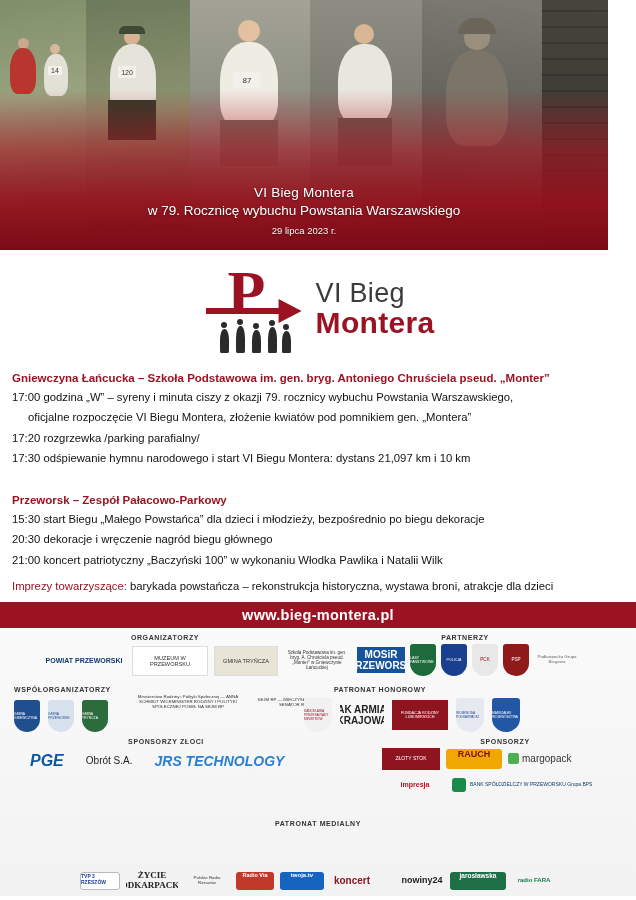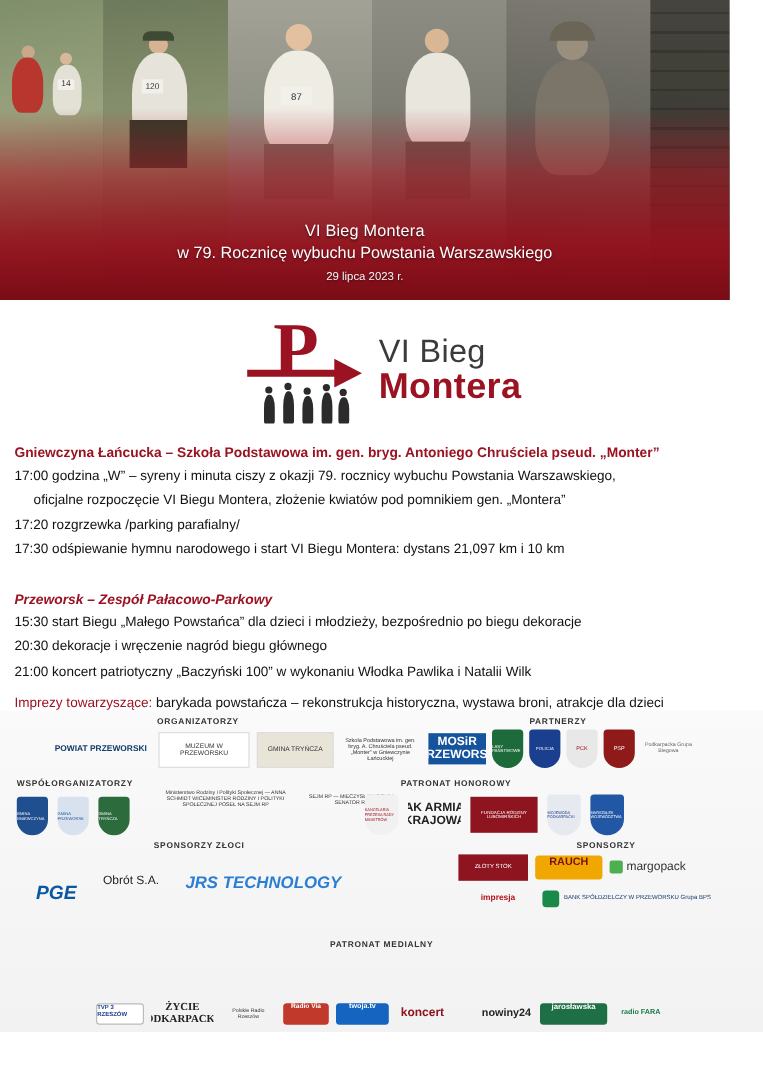--- a/index.html
+++ b/index.html
@@ -92,21 +92,21 @@
   .sponsors { position:relative; padding:6px 0 0 0; height:268px;
               background:linear-gradient(180deg,#fafafa 0%,#f2f2f2 100%); }
   .hdr { font-size:7px; font-weight:bold; letter-spacing:.6px; color:#333; text-align:center; }
   .row { display:flex; align-items:center; }
   .logo-box {
     background:#fff; border:1px solid #ddd; display:flex; align-items:center; justify-content:center;
     font-size:5.6px; color:#333; text-align:center; line-height:1.1; padding:1px; overflow:hidden;
   }
   .crest { width:26px; height:32px; border-radius:3px 3px 50% 50%/3px 3px 40% 40%;
            display:flex; align-items:center; justify-content:center; font-size:5px; color:#fff; }
-  .txtlogo { font-size:9px; font-weight:bold;margin-top:20px; }
+  .txtlogo { font-size:9px; font-weight:bold; }
 
   .sec { position:absolute; }
 
   
   .media-strip { position:absolute; left:0; right:0; bottom:4px; }
   .pill { border-radius:3px; display:flex; justify-content:center;
           font-size:6.5px; font-weight:bold; color:#fff; }
 </style>
 </head>
 <body>
@@ -175,30 +175,33 @@
     </div>
   </div>
 
   <div class="program">
     <div class="loc">Gniewczyna Łańcucka – Szkoła Podstawowa im. gen. bryg. Antoniego Chruściela pseud. „Monter”</div>
     <div class="line">17:00 godzina „W” – syreny i minuta ciszy z okazji 79. rocznicy wybuchu Powstania Warszawskiego,</div>
     <div class="line ind">oficjalne rozpoczęcie VI Biegu Montera, złożenie kwiatów pod pomnikiem gen. „Montera”</div>
     <div class="line">17:20 rozgrzewka /parking parafialny/</div>
     <div class="line">17:30 odśpiewanie hymnu narodowego i start VI Biegu Montera: dystans 21,097 km i 10 km</div>
 
-    <div class="loc" style="margin-top:28px;font-style:italic;">Przeworsk – Zespół Pałacowo-Parkowy</div>
+    <div class="loc" style="margin-top:28px;">Przeworsk – Zespół Pałacowo-Parkowy</div>
     <div class="line">15:30 start Biegu „Małego Powstańca” dla dzieci i młodzieży, bezpośrednio po biegu dekoracje</div>
     <div class="line">20:30 dekoracje i wręczenie nagród biegu głównego</div>
     <div class="line">21:00 koncert patriotyczny „Baczyński 100” w wykonaniu Włodka Pawlika i Natalii Wilk</div>
 
     <div class="events">
       <span>Imprezy towarzyszące:</span><span class="rest"> barykada powstańcza – rekonstrukcja historyczna, wystawa broni, atrakcje dla dzieci</span>
     </div>
   </div>
 
+  <div class="urlbar">
+    <span>www.bieg-montera.pl</span>
+  </div>
 
   <div class="sponsors">
 
     <div class="sec" style="left:90px;top:6px;width:150px;">
       <div class="hdr">ORGANIZATORZY</div>
     </div>
     <div class="sec" style="left:390px;top:6px;width:150px;">
       <div class="hdr">PARTNERZY</div>
     </div>
 

